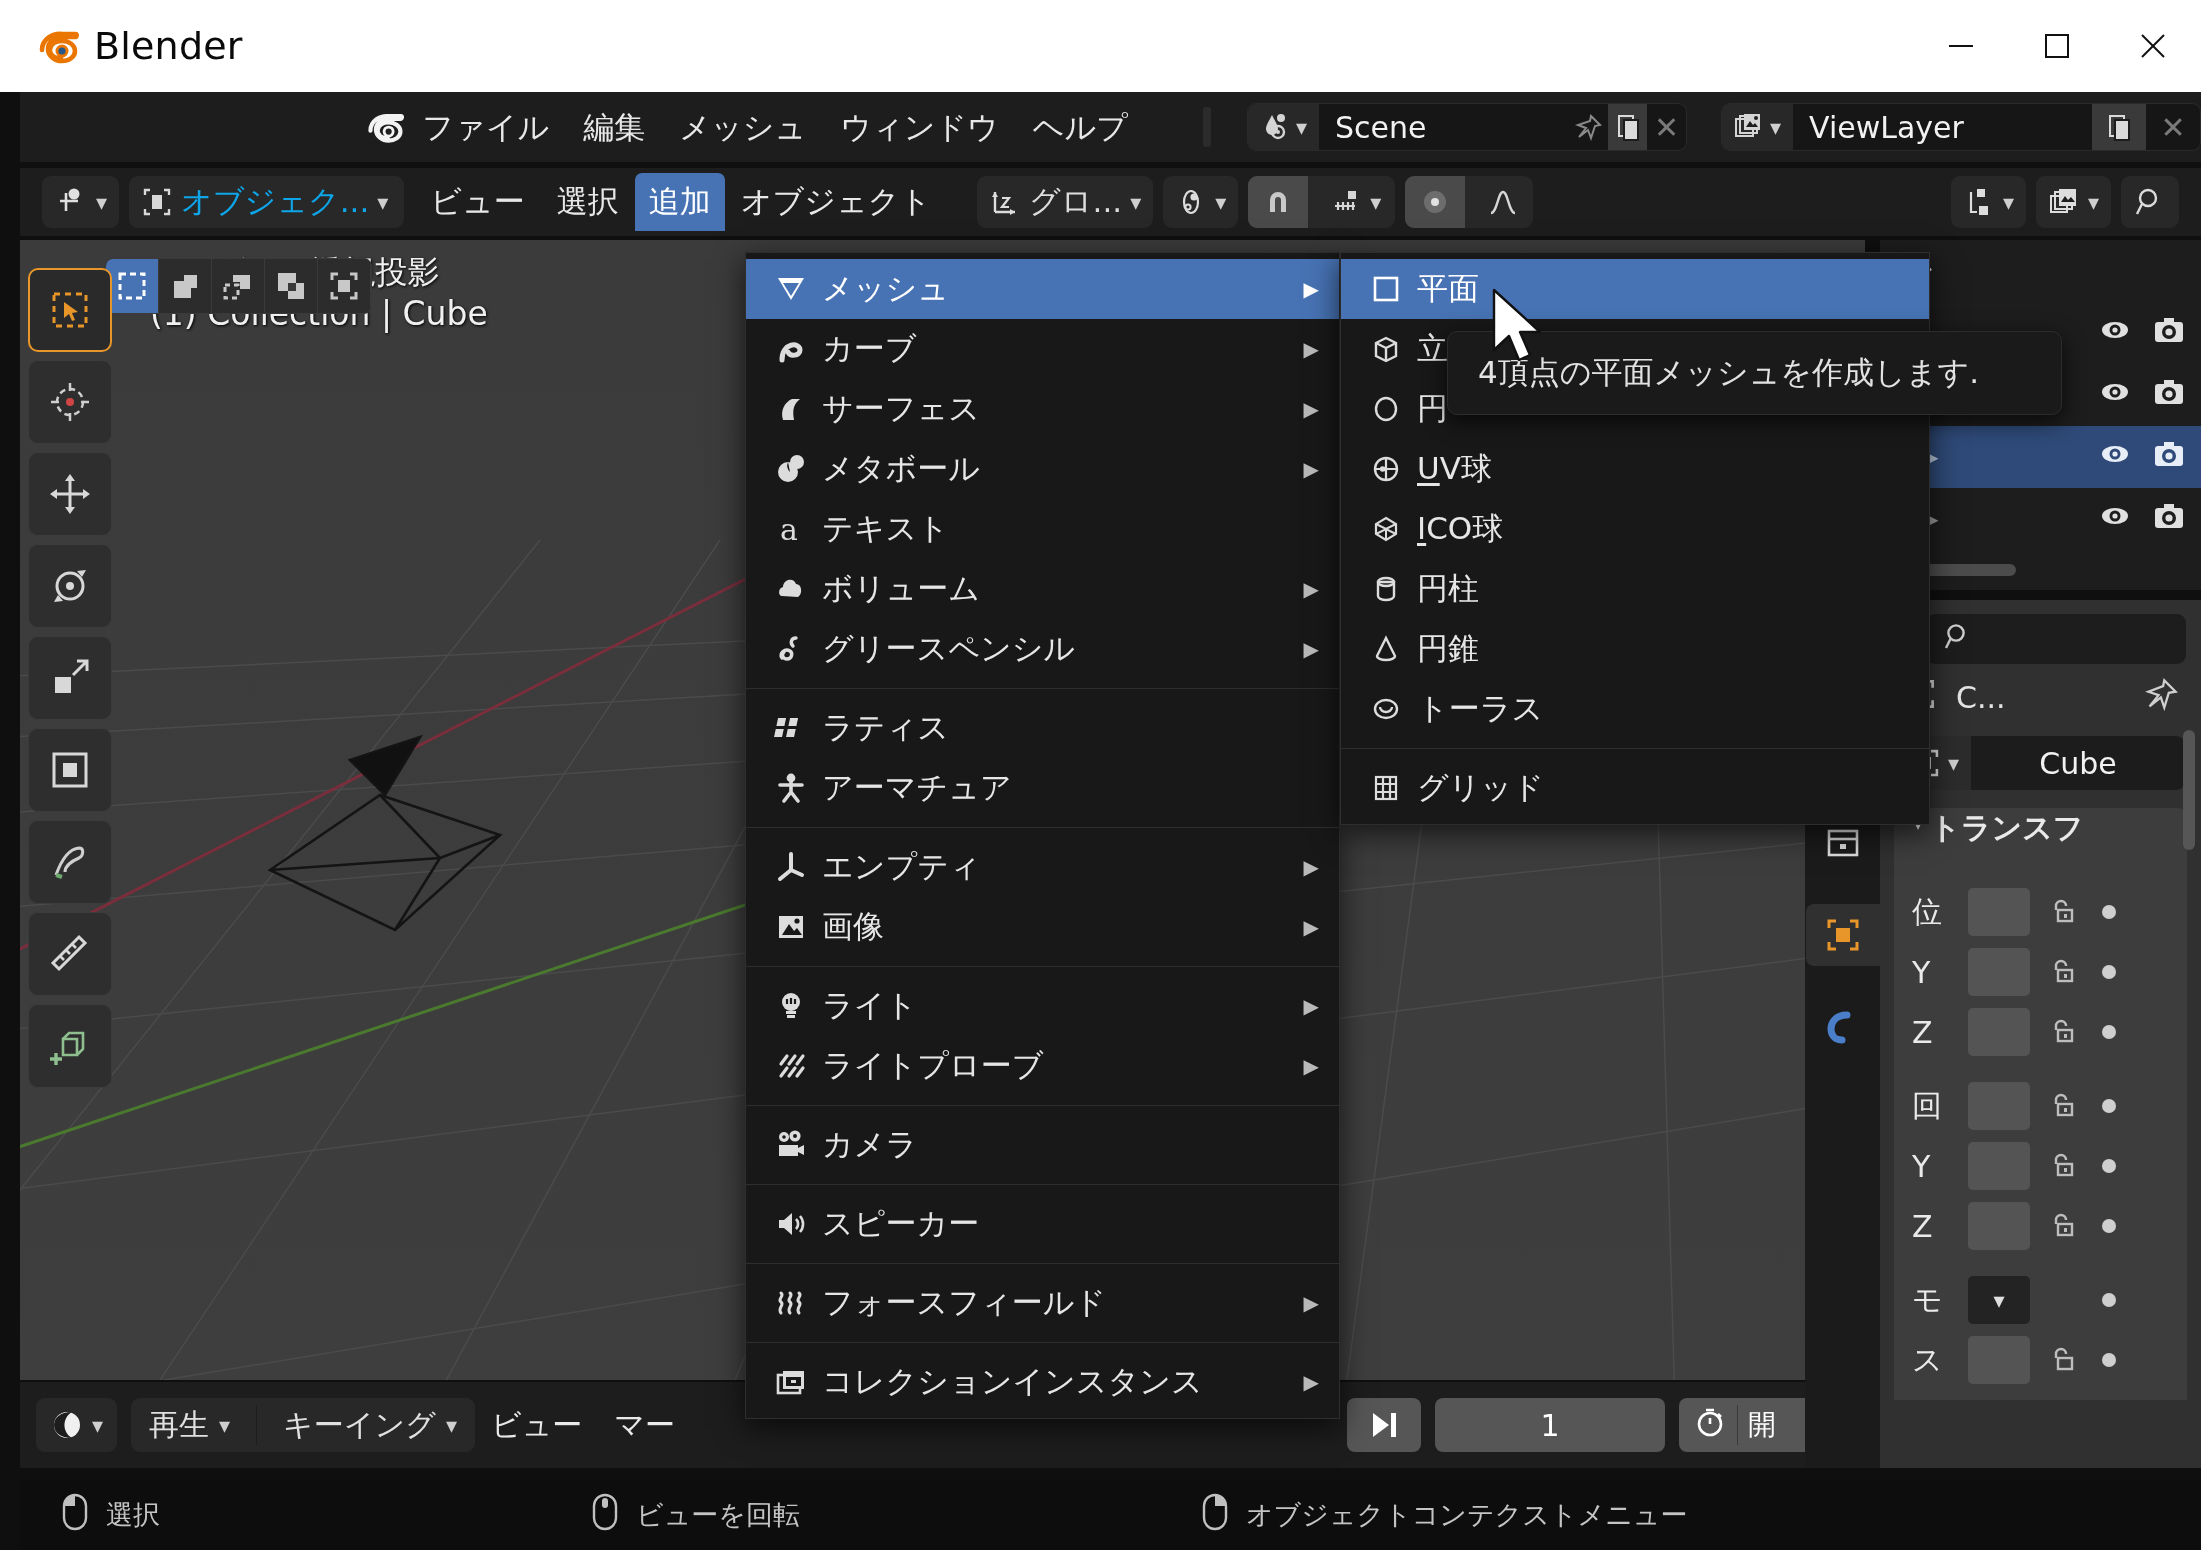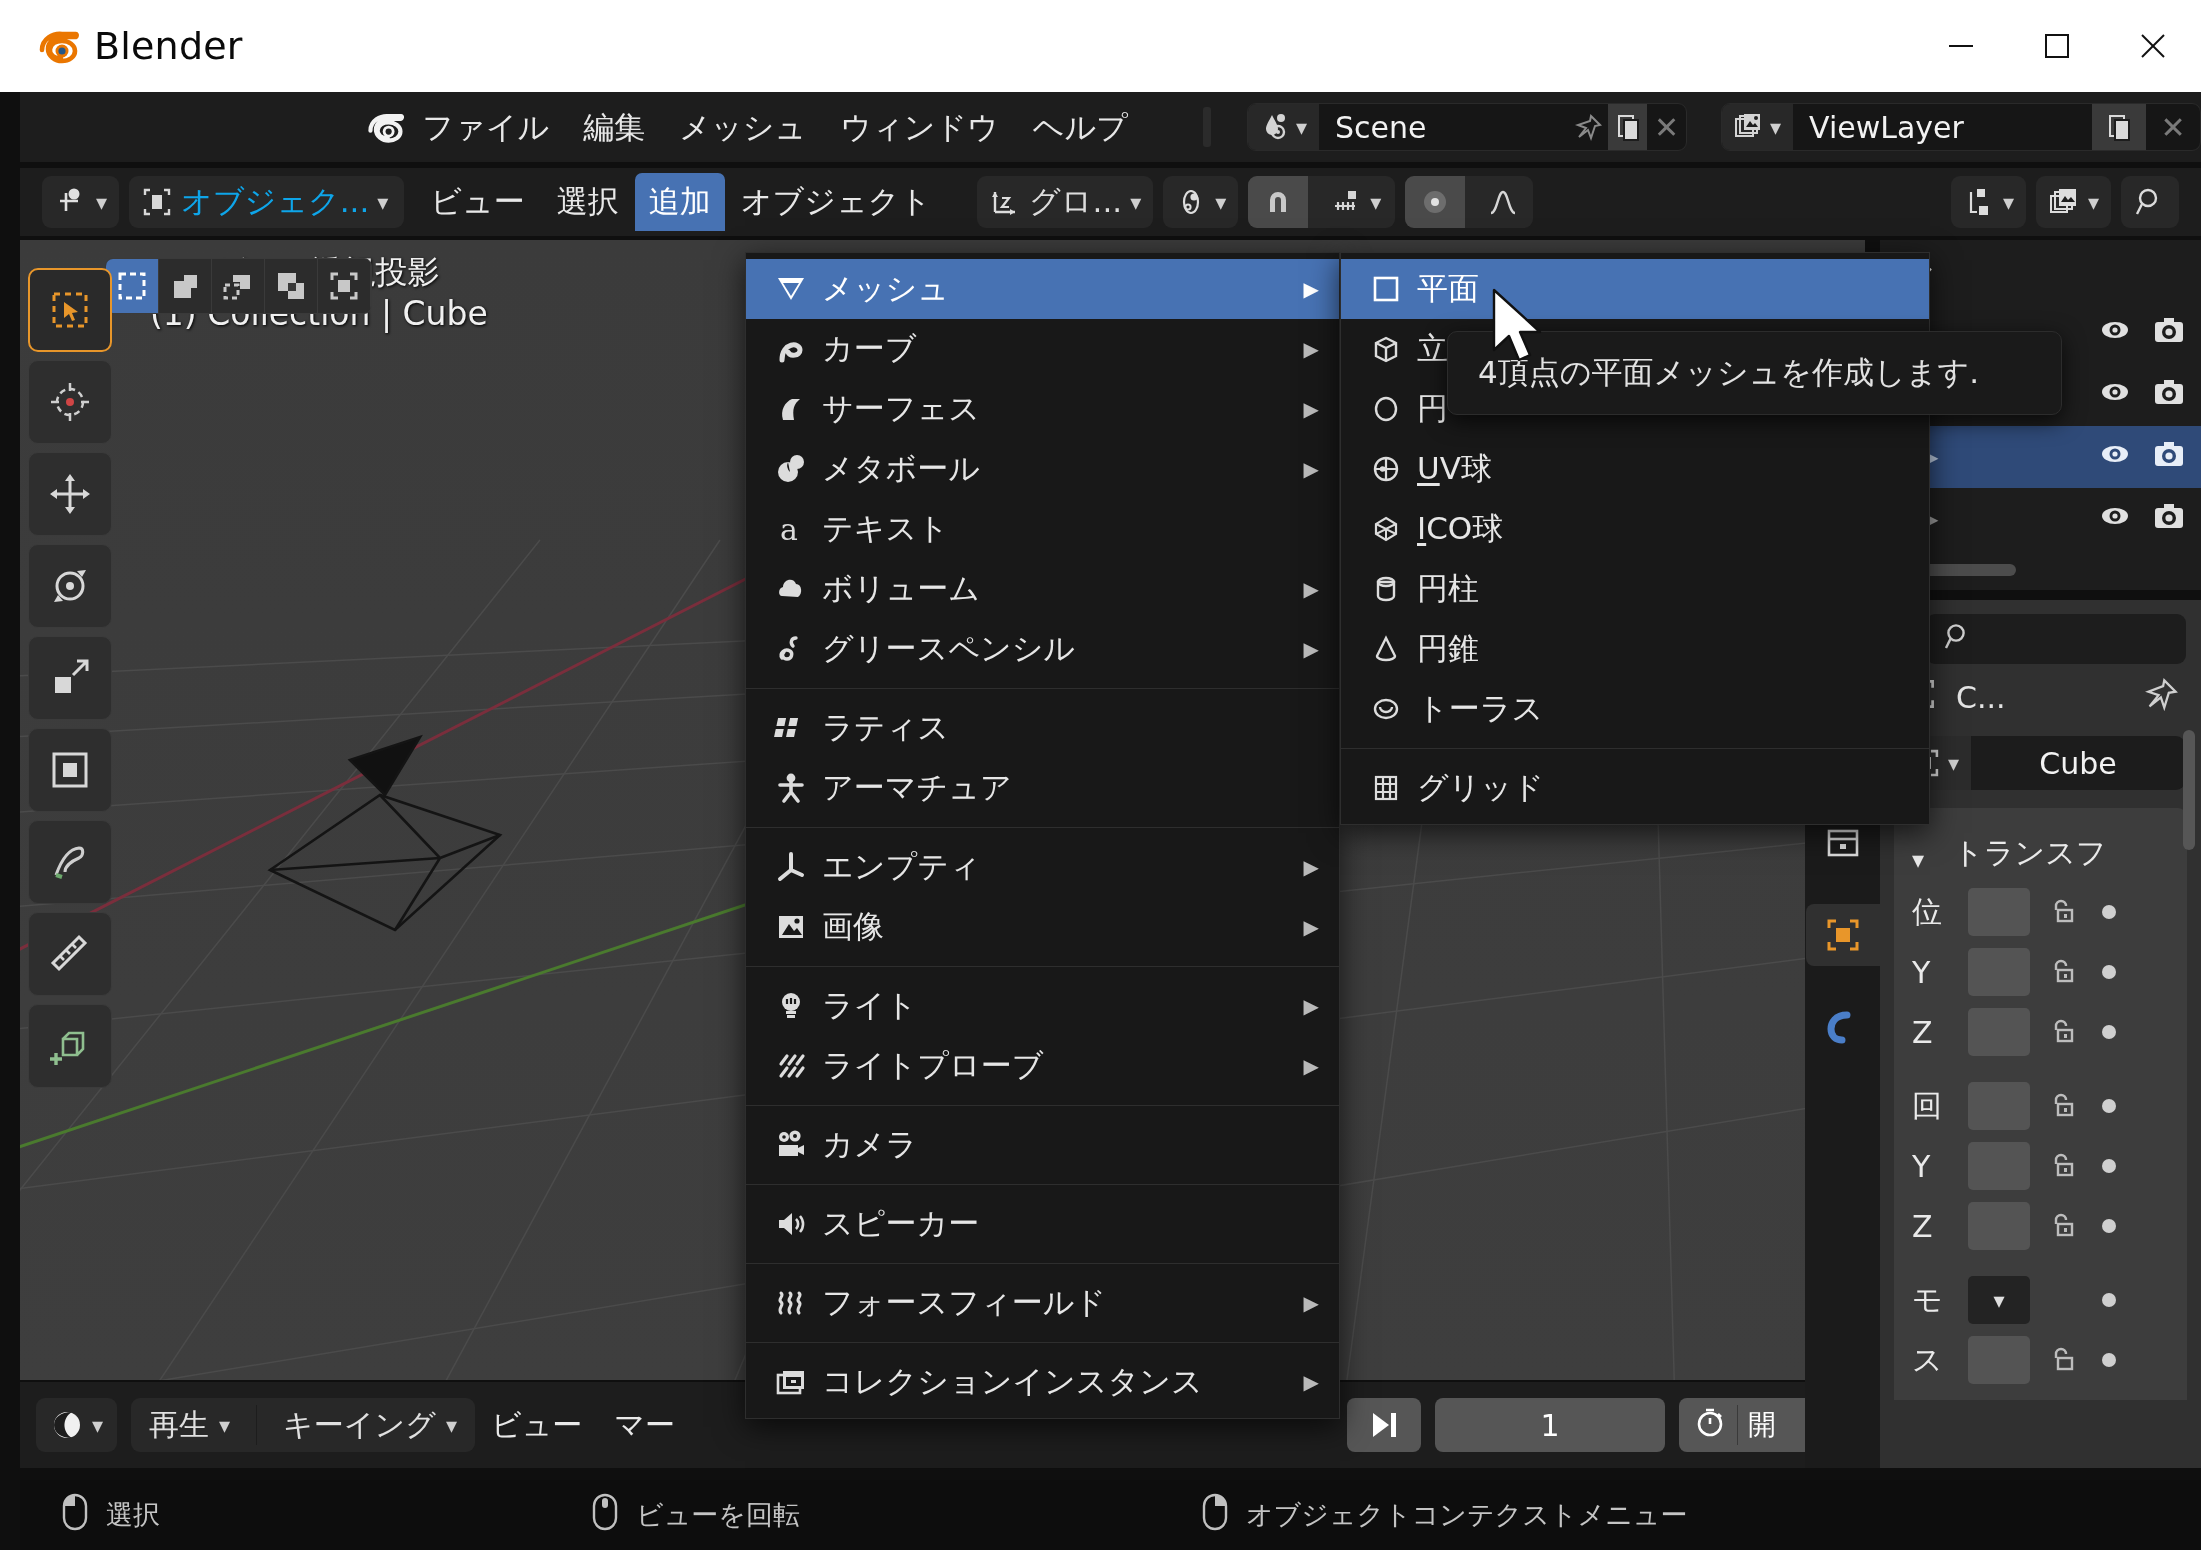--- a/index.html
+++ b/index.html
@@ -168,22 +168,22 @@
   .name-icon {
     background: #2c2c2c; border-radius: 9px 0 0 9px; height: 54px; display: flex;
     align-items: center; gap: 6px; padding: 0 12px;
   }
   .name-val {
     background: #1c1c1c; border-radius: 0 9px 9px 0; height: 54px; flex: 1; display: flex;
     align-items: center; justify-content: center; color: #f2f2f2; font-size: 30px;
   }
   .panel-hdr {
     margin: 14px 14px 0 14px; background: #3d3d3d; border-radius: 9px 9px 0 0;
-    height: 66px; display: flex; align-items: flex-end; gap: 29px; padding-left: 18px;
-    color: #eaeaea; font-size: 30px; overflow: hidden;
+    height: 66px; display: flex; align-items: flex-start; gap: 6px; padding-left: 18px;
+    color: #eaeaea; font-size: 30px; overflow: hidden; font-weight: bold;
   }
   .panel-body { margin: 0 14px; background: #3d3d3d; padding: 8px 0 10px 0; }
   .xf-row {
     display: flex; align-items: center; height: 60px; padding-left: 18px; gap: 0;
     color: #eaeaea; font-size: 30px;
   }
   .xf-label { width: 56px; }
   .xf-field { width: 62px; height: 48px; background: #545454; border-radius: 5px; }
   .xf-field.dark { background: #232323; display:flex; align-items:center; justify-content:center; }
   .xf-lock { width: 62px; display: flex; align-items: center; justify-content: center; }

